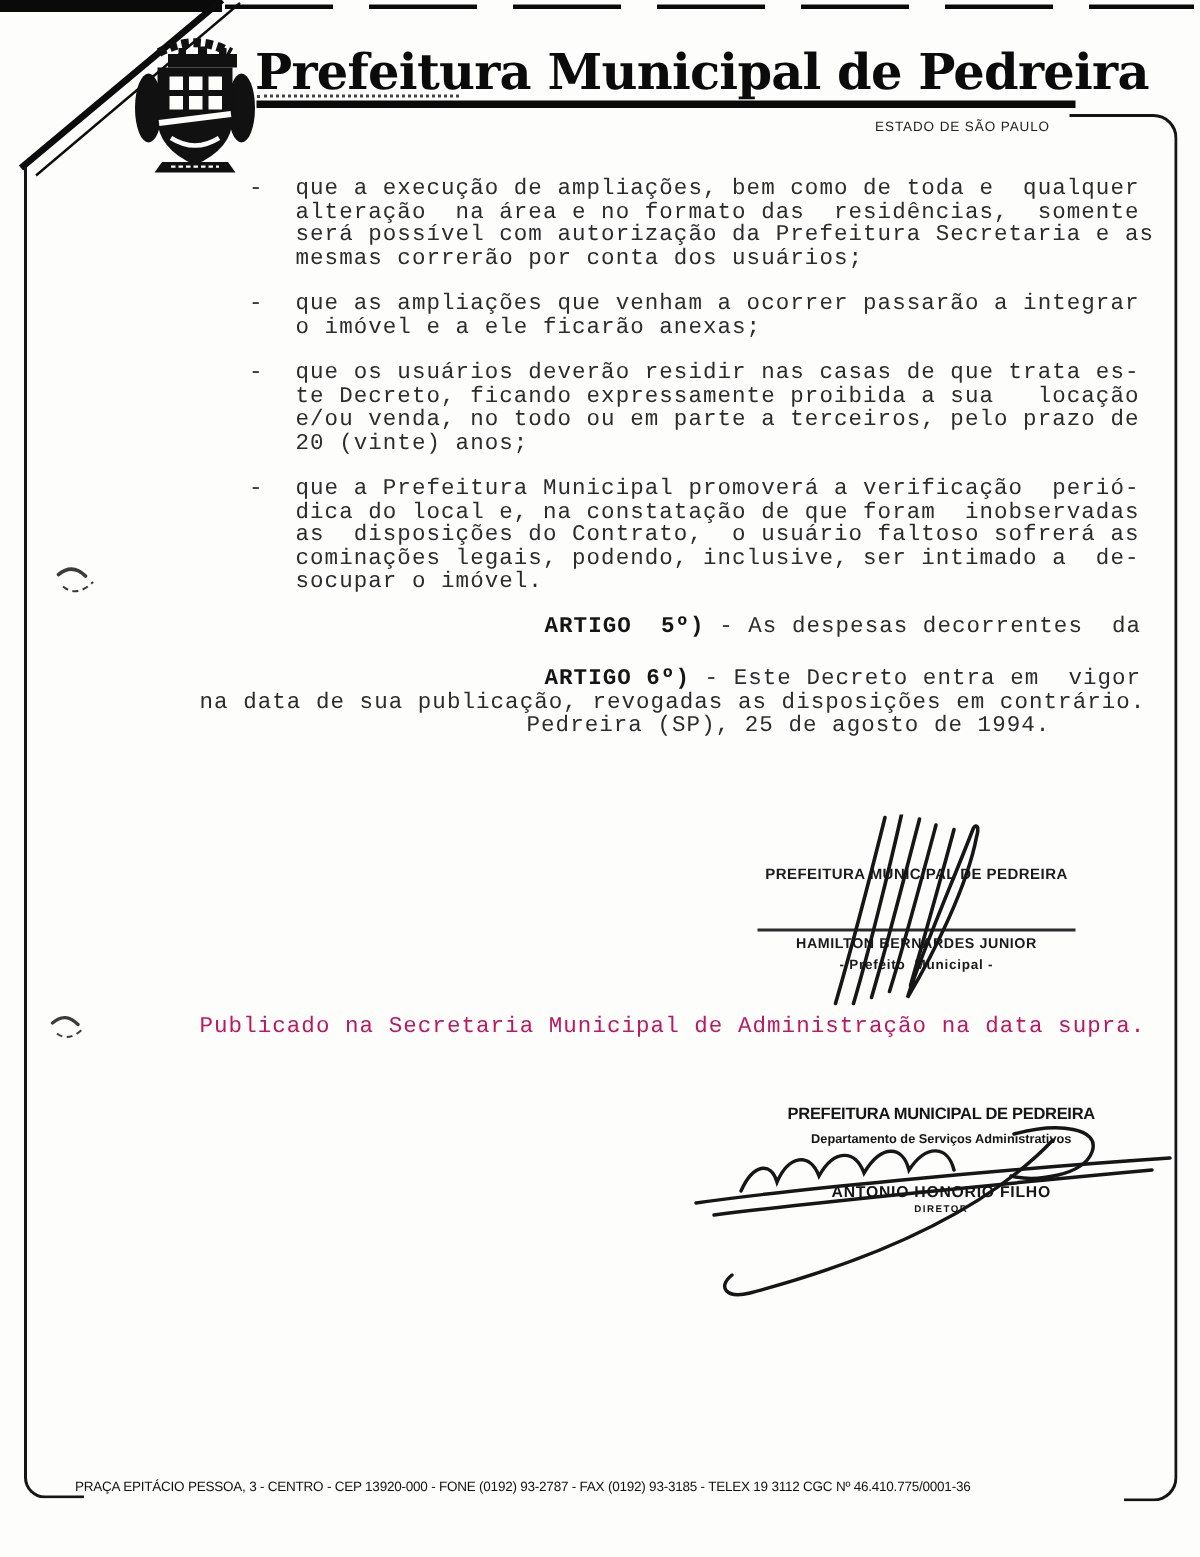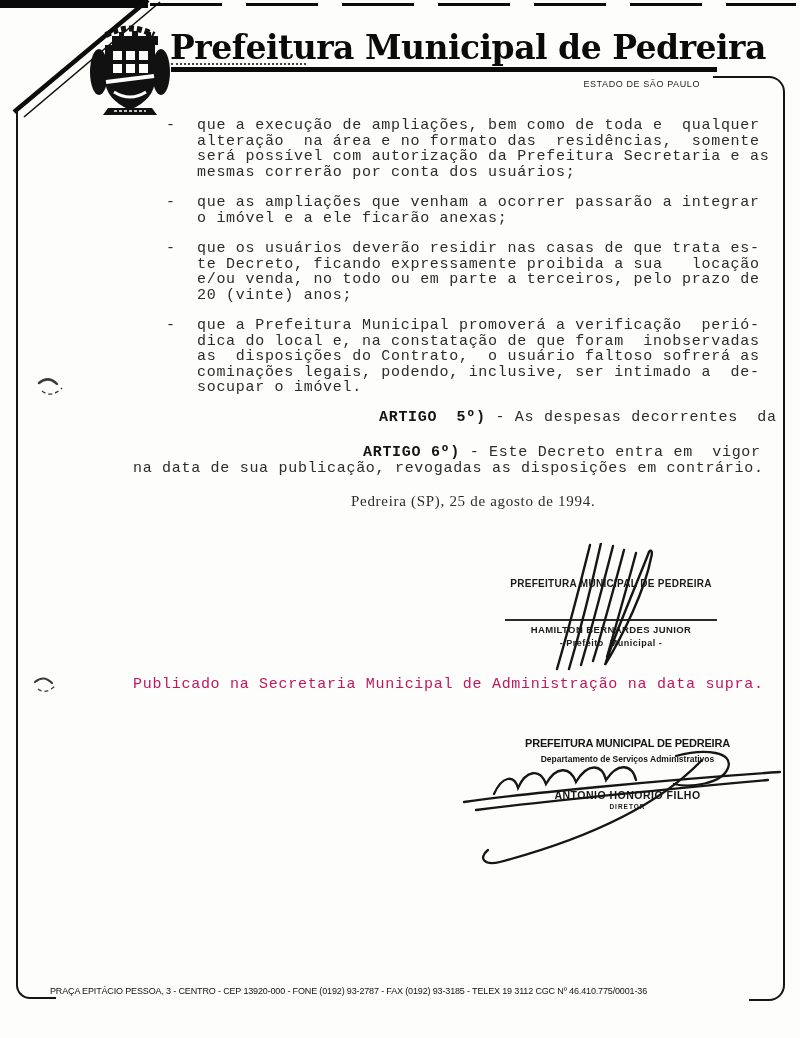--- a/index.html
+++ b/index.html
@@ -40,23 +40,23 @@
   #doc-body{left:133px;top:118px;width:650px;
     font-family:"Liberation Mono","DejaVu Sans Mono",monospace;
     font-size:15px;line-height:15.5px;letter-spacing:.7px;color:#2c2c2c;}
   .para{margin:0 0 15px 0;}
   .lines,.first-line{white-space:pre;}
   .bullet{position:relative;padding-left:64px;}
   .bullet .marker{position:absolute;left:33px;top:0;}
   .article .first-line{padding-left:230px;}
   .article .first-line b{font-weight:bold;color:#151515;}
   .p-clause4{margin-bottom:14px;}
-  .p-article5{margin-bottom:20px;margin-left:16px;}
-  .p-article6{margin-bottom:18px;}
-  #dateline{padding-left:218px;white-space:pre;font-family:Liberation Serif, serif;}
+  .p-article5{margin-bottom:20px;}
+  .p-article6{margin-bottom:0;}
+  #dateline{padding-left:218px;white-space:pre;}
   #publication{left:133px;top:676px;
     font-family:"Liberation Mono","DejaVu Sans Mono",monospace;
     font-size:15px;letter-spacing:.7px;color:#be185d;white-space:pre;}
 
   
   #mayor-block{left:505px;top:578px;width:212px;text-align:center;color:#1a1a1a;}
   #mayor-stamp{font-size:10px;font-weight:bold;letter-spacing:.3px;white-space:nowrap;}
   #mayor-rule{margin-top:30px;border-top:2px solid #2a2a2a;}
   #mayor-name{margin-top:3px;font-size:9.5px;font-weight:bold;letter-spacing:.4px;white-space:nowrap;}
   #mayor-role{margin-top:3px;font-size:9px;font-weight:bold;letter-spacing:.5px;white-space:pre;}

